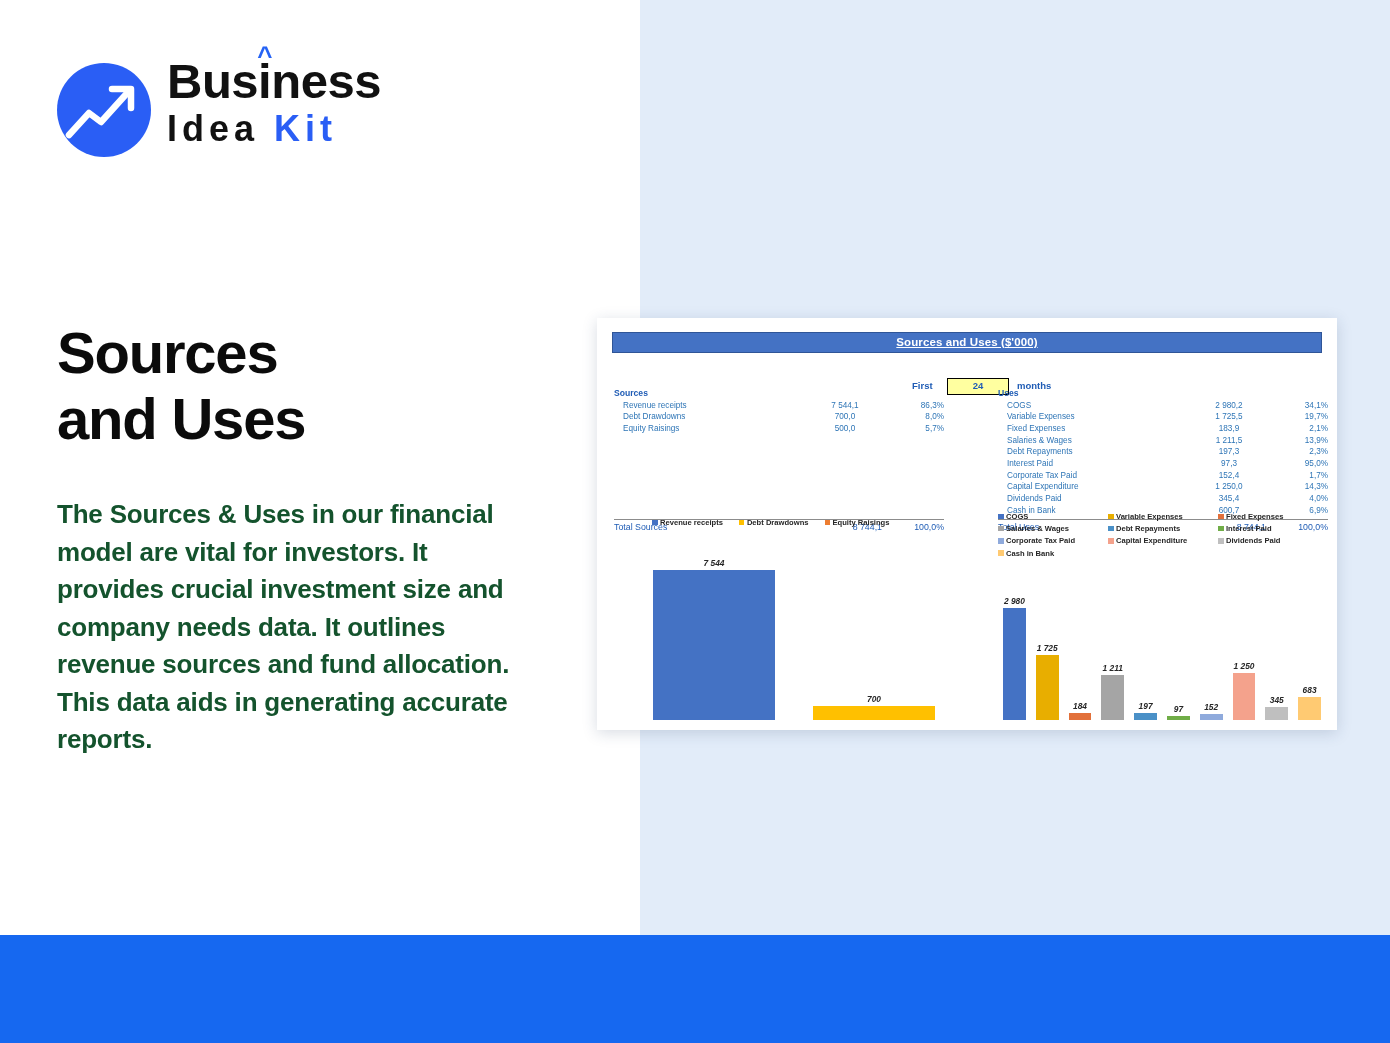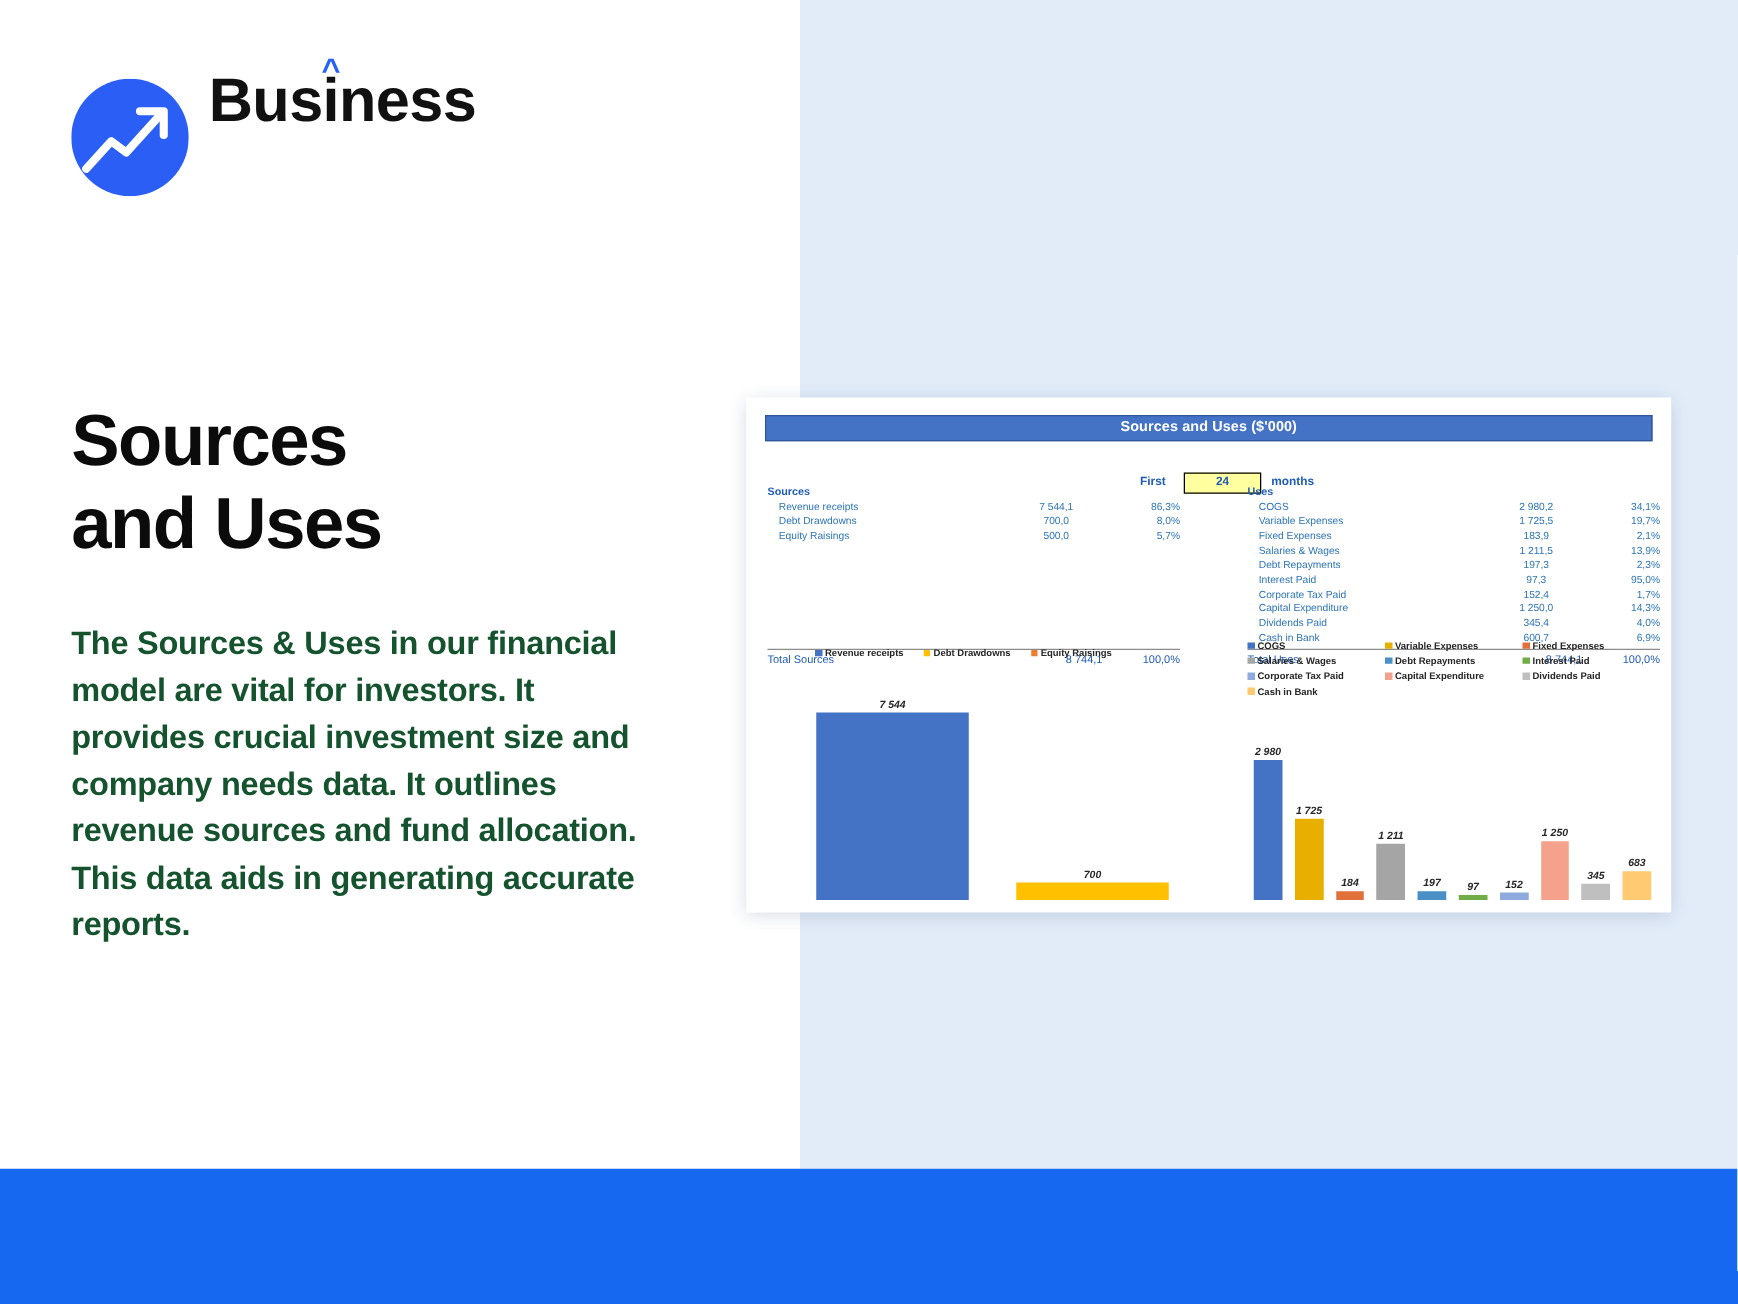--- a/index.html
+++ b/index.html
@@ -59,21 +59,21 @@
     position:absolute;left:597px;top:318px;width:740px;height:412px;
     background:#ffffff;
     box-shadow:0 3px 14px rgba(40,60,100,0.18);
   }
   #sheet-inner{position:absolute;left:15px;top:14px;width:712px;height:388px;}
 
   #sheet-title{
     position:absolute;left:0;top:0;width:708px;height:19px;
     background:#4472c4;border:1px solid #2f5597;
     color:#ffffff;font-size:11.5px;font-weight:bold;text-align:center;
-    line-height:19px;letter-spacing:0.1px;
+    line-height:19px;letter-spacing:0.1px;text-decoration:underline;
   }
 
   
   #months-row{position:absolute;left:0;top:48px;width:708px;height:15px;}
   #first-label{
     position:absolute;left:300px;top:0;font-size:9.5px;font-weight:bold;color:#1f5cb5;
   }
   #months-cell{
     position:absolute;left:335px;top:-2px;width:60px;height:15px;
     background:#ffffa0;border:1.5px solid #000000;
@@ -131,20 +131,22 @@
 <div id="logo">
   <div id="logo-mark">
     <svg viewBox="0 0 94 94" width="94" height="94" aria-hidden="true">
       <circle cx="47" cy="47" r="47" fill="#2a5ef5"></circle>
       <path d="M12 72 L32 50 L44 59 L72 28" fill="none" stroke="#ffffff" stroke-width="6.5" stroke-linecap="round" stroke-linejoin="round"></path>
       <path d="M55 26 L74 26 L74 45" fill="none" stroke="#ffffff" stroke-width="6.5" stroke-linecap="round" stroke-linejoin="round"></path>
     </svg>
   </div>
   <div id="logo-text">
     <div id="logo-word1"><span>Bus</span><span class="circ"><span class="hat">^</span><span>i</span></span><span>ness</span></div>
+    <div id="logo-row2"><span>Idea</span>
+      <span class="kit">Kit</span></div>
   </div>
 </div>
 
 <h1 id="page-title" style="white-space:pre-line;margin:0;">Sources
 and Uses</h1>
 <p id="page-body" style="margin:0;">The Sources &amp; Uses in our financial model are vital for investors. It provides crucial investment size and company needs data. It outlines revenue sources and fund allocation. This data aids in generating accurate reports.</p>
 
 <div id="sheet-card">
   <div id="sheet-inner">
 

